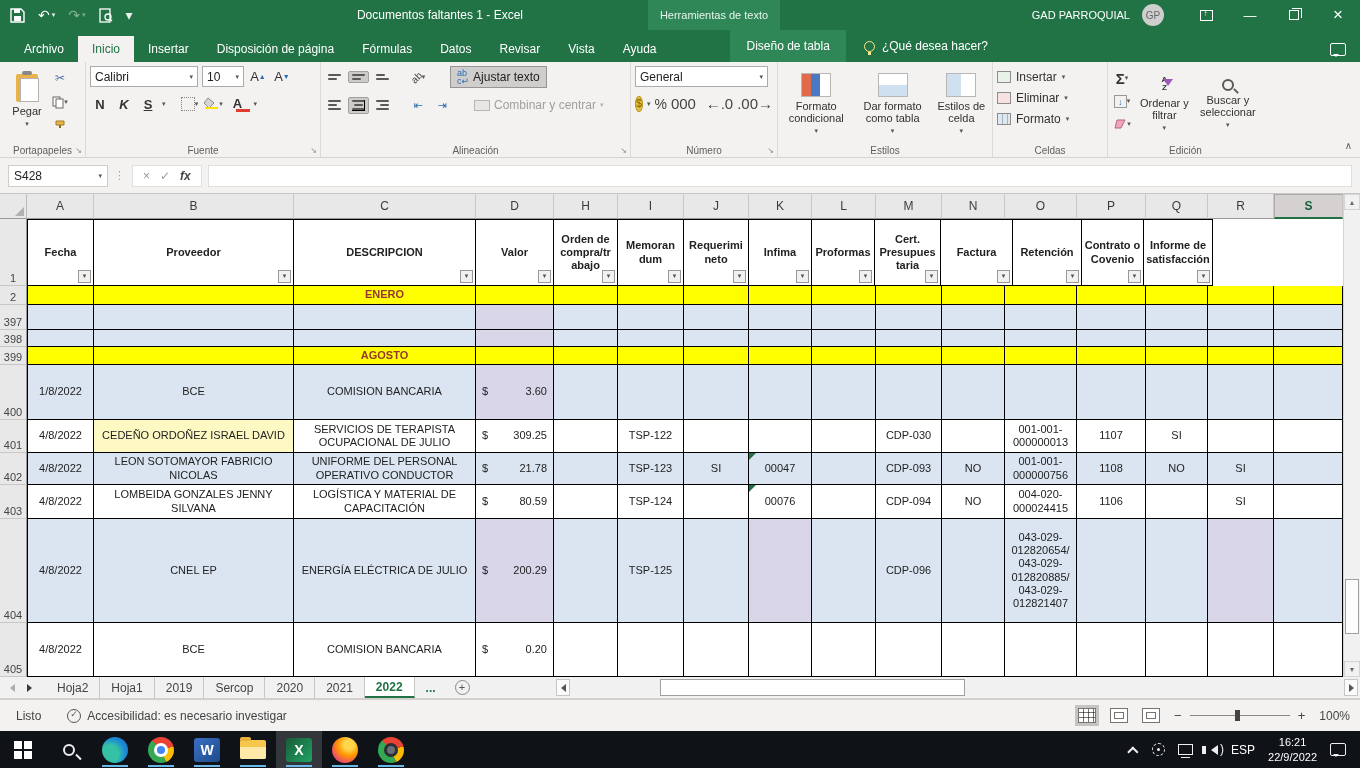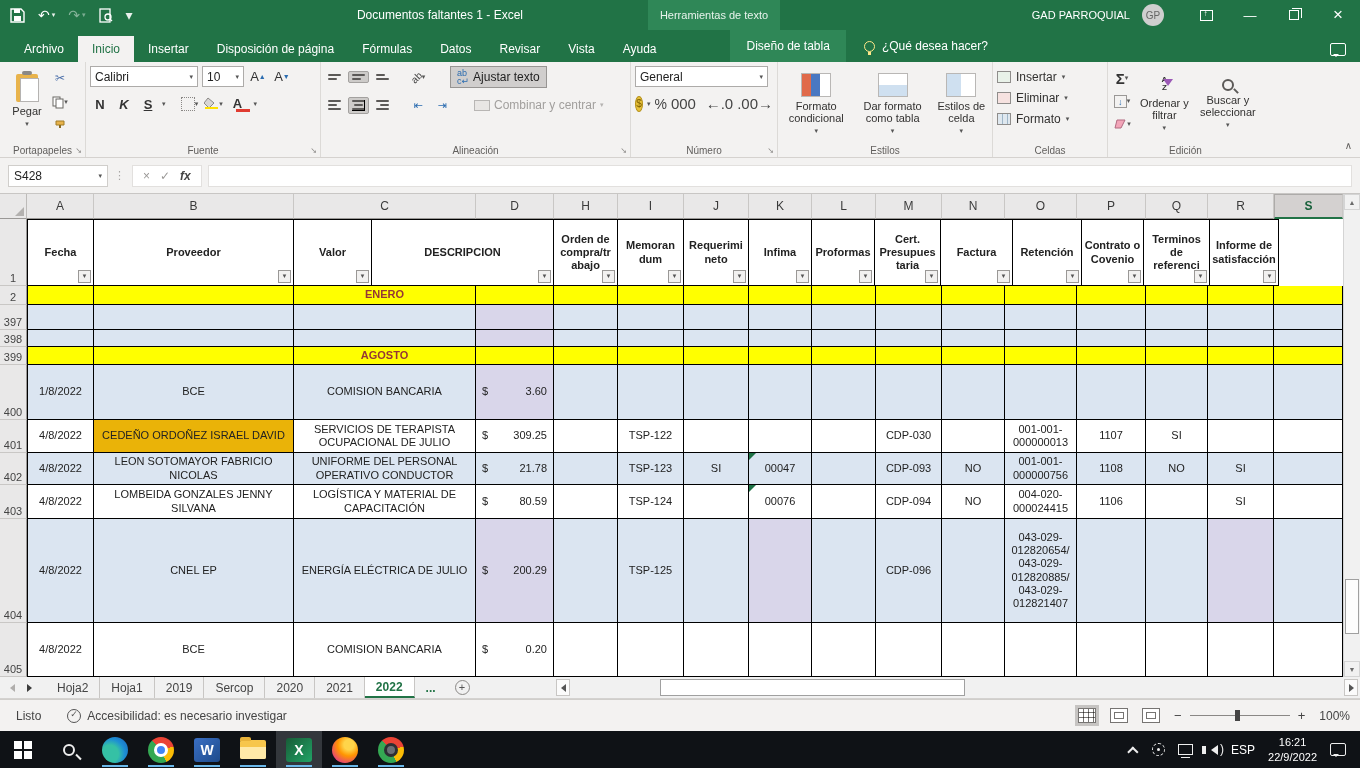--- a/index.html
+++ b/index.html
@@ -488,41 +488,38 @@
         <div class="colletter" style="width: 69px;">P</div>
         <div class="colletter" style="width: 62px;">Q</div>
         <div class="colletter" style="width: 66px;">R</div>
         <div class="colletter sel" style="width: 69px;">S</div>
       </div>
     <div id="rows">
         <div class="grow" style="height: 67px;">
           <div class="rh">1</div>
           <div class="c th" style="width: 67px; border-left: 1px solid rgb(0, 0, 0);"><div>Fecha</div><div class="filterbtn">▼</div></div>
           <div class="c th" style="width: 200px;"><div>Proveedor</div><div class="filterbtn">▼</div></div>
+          <div class="c th" style="width: 182px;"><div>DESCRIPCION</div><div class="filterbtn">▼</div></div>
           <div class="c th" style="width: 78px;"><div>Valor</div><div class="filterbtn">▼</div></div>
-          <div class="c th" style="width: 182px;"><div>DESCRIPCION</div><div class="filterbtn">▼</div></div>
           <div class="c th" style="width: 64px;"><div>Orden de
 compra/tr
 abajo</div><div class="filterbtn">▼</div></div>
           <div class="c th" style="width: 66px;"><div>Memoran
 dum</div><div class="filterbtn">▼</div></div>
           <div class="c th" style="width: 65px;"><div>Requerimi
 neto</div><div class="filterbtn">▼</div></div>
           <div class="c th" style="width: 63px;"><div>Infima</div><div class="filterbtn">▼</div></div>
           <div class="c th" style="width: 63px;"><div>Proformas</div><div class="filterbtn">▼</div></div>
           <div class="c th" style="width: 66px;"><div>Cert.
 Presupues
 taria</div><div class="filterbtn">▼</div></div>
           <div class="c th" style="width: 72px;"><div>Factura</div><div class="filterbtn">▼</div></div>
           <div class="c th" style="width: 69px;"><div>Retención</div><div class="filterbtn">▼</div></div>
           <div class="c th" style="width: 62px;"><div>Contrato o
 Covenio</div><div class="filterbtn">▼</div></div>
-          <div class="c th" style="width: 66px;"><div>Terminos
-de
-referenci</div><div class="filterbtn">▼</div></div>
           <div class="c th" style="width: 69px;"><div>Informe de
 satisfacción</div><div class="filterbtn">▼</div></div>
         </div>
         <div class="grow" style="height: 19px;">
           <div class="rh">2</div>
           <div class="c" style="width: 67px; border-left: 1px solid rgb(0, 0, 0); background: rgb(255, 255, 0);"></div>
           <div class="c" style="width: 200px; background: rgb(255, 255, 0);"></div>
           <div class="c" style="width: 182px; background: rgb(255, 255, 0); color: rgb(149, 55, 53); font-weight: bold;">ENERO</div>
           <div class="c" style="width: 78px; background: rgb(255, 255, 0);"></div>
           <div class="c" style="width: 64px; background: rgb(255, 255, 0);"></div>
@@ -615,21 +612,21 @@
           <div class="c" style="width: 63px; background: rgb(219, 229, 241);"></div>
           <div class="c" style="width: 72px; background: rgb(219, 229, 241);"></div>
           <div class="c" style="width: 69px; background: rgb(219, 229, 241);"></div>
           <div class="c" style="width: 62px; background: rgb(219, 229, 241);"></div>
           <div class="c" style="width: 66px; background: rgb(219, 229, 241);"></div>
           <div class="c" style="width: 69px; background: rgb(219, 229, 241);"></div>
         </div>
         <div class="grow" style="height: 33px;">
           <div class="rh">401</div>
           <div class="c" style="width: 67px; border-left: 1px solid rgb(0, 0, 0); background: rgb(255, 255, 255);">4/8/2022</div>
-          <div class="c" style="width: 200px; background: #eab308;">CEDEÑO ORDOÑEZ ISRAEL DAVID</div>
+          <div class="c" style="width: 200px; background: #fef9c3;">CEDEÑO ORDOÑEZ ISRAEL DAVID</div>
           <div class="c" style="width: 182px; background: rgb(255, 255, 255);">SERVICIOS DE TERAPISTA OCUPACIONAL DE JULIO</div>
           <div class="c" style="width: 78px; background: rgb(255, 255, 255);">
             <div class="cur">
               <span>$</span>
               <span>309.25</span>
             </div>
           </div>
           <div class="c" style="width: 64px; background: rgb(255, 255, 255);"></div>
           <div class="c" style="width: 66px; background: rgb(255, 255, 255);">TSP-122</div>
           <div class="c" style="width: 65px; background: rgb(255, 255, 255);"></div>

